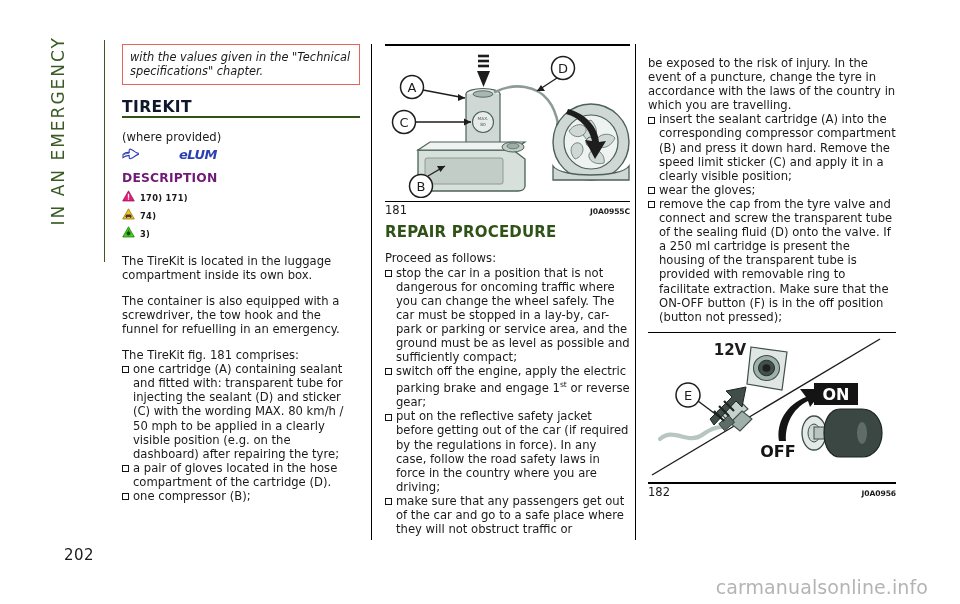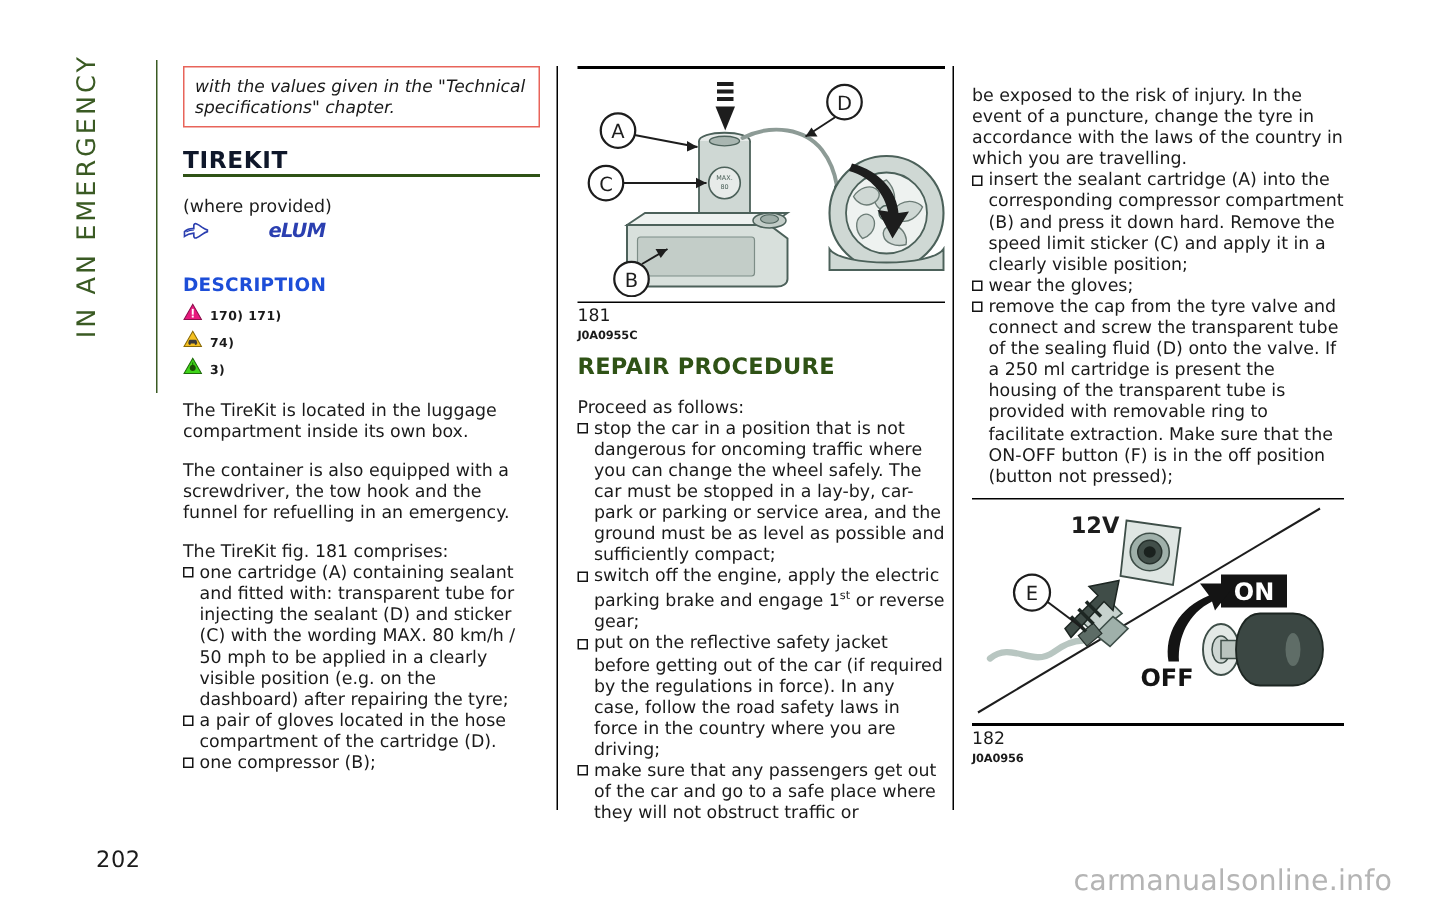--- a/index.html
+++ b/index.html
@@ -85,23 +85,23 @@
     font-weight: bold;
     color: #0f172a;
     letter-spacing: 0.4px;
     border-bottom: 2.1px solid #2f5216;
     padding-bottom: 2px;
     margin: 2px 0 8px 0;
   }
   .h-sub {
     font-size: 12.3px;
     font-weight: bold;
-    color: #1d4ed8;
+    color: #701a75;
     letter-spacing: 0.2px;
-    margin: 20px 0 5px 0;
+    margin: 8px 0 5px 0;
   }
   .h-sub-mid {
     font-size: 15px;
     font-weight: bold;
     color: #2f5216;
     letter-spacing: 0.2px;
     margin: 3px 0 3px 0;
   }
 
   p.para {
@@ -173,33 +173,32 @@
     position: relative;
     width: 100%;
   }
   .fig-caption {
     display: flex;
     justify-content: space-between;
     align-items: baseline;
     font-size: 11.5px;
     padding-top: 1px;
     margin-bottom: 6px;
-    flex-direction: column;
   }
   .fig-code {
     font-size: 7.6px;
     font-weight: bold;
     letter-spacing: -0.1px;
   }
 
   
   .page-number {
     position: absolute;
     left: 64px;
-    top: 564px;
+    top: 546px;
     font-size: 15px;
     color: #1a1a1a;
     letter-spacing: 0.4px;
   }
 
   
   .watermark {
     position: absolute;
     right: 32px;
     bottom: 6px;

